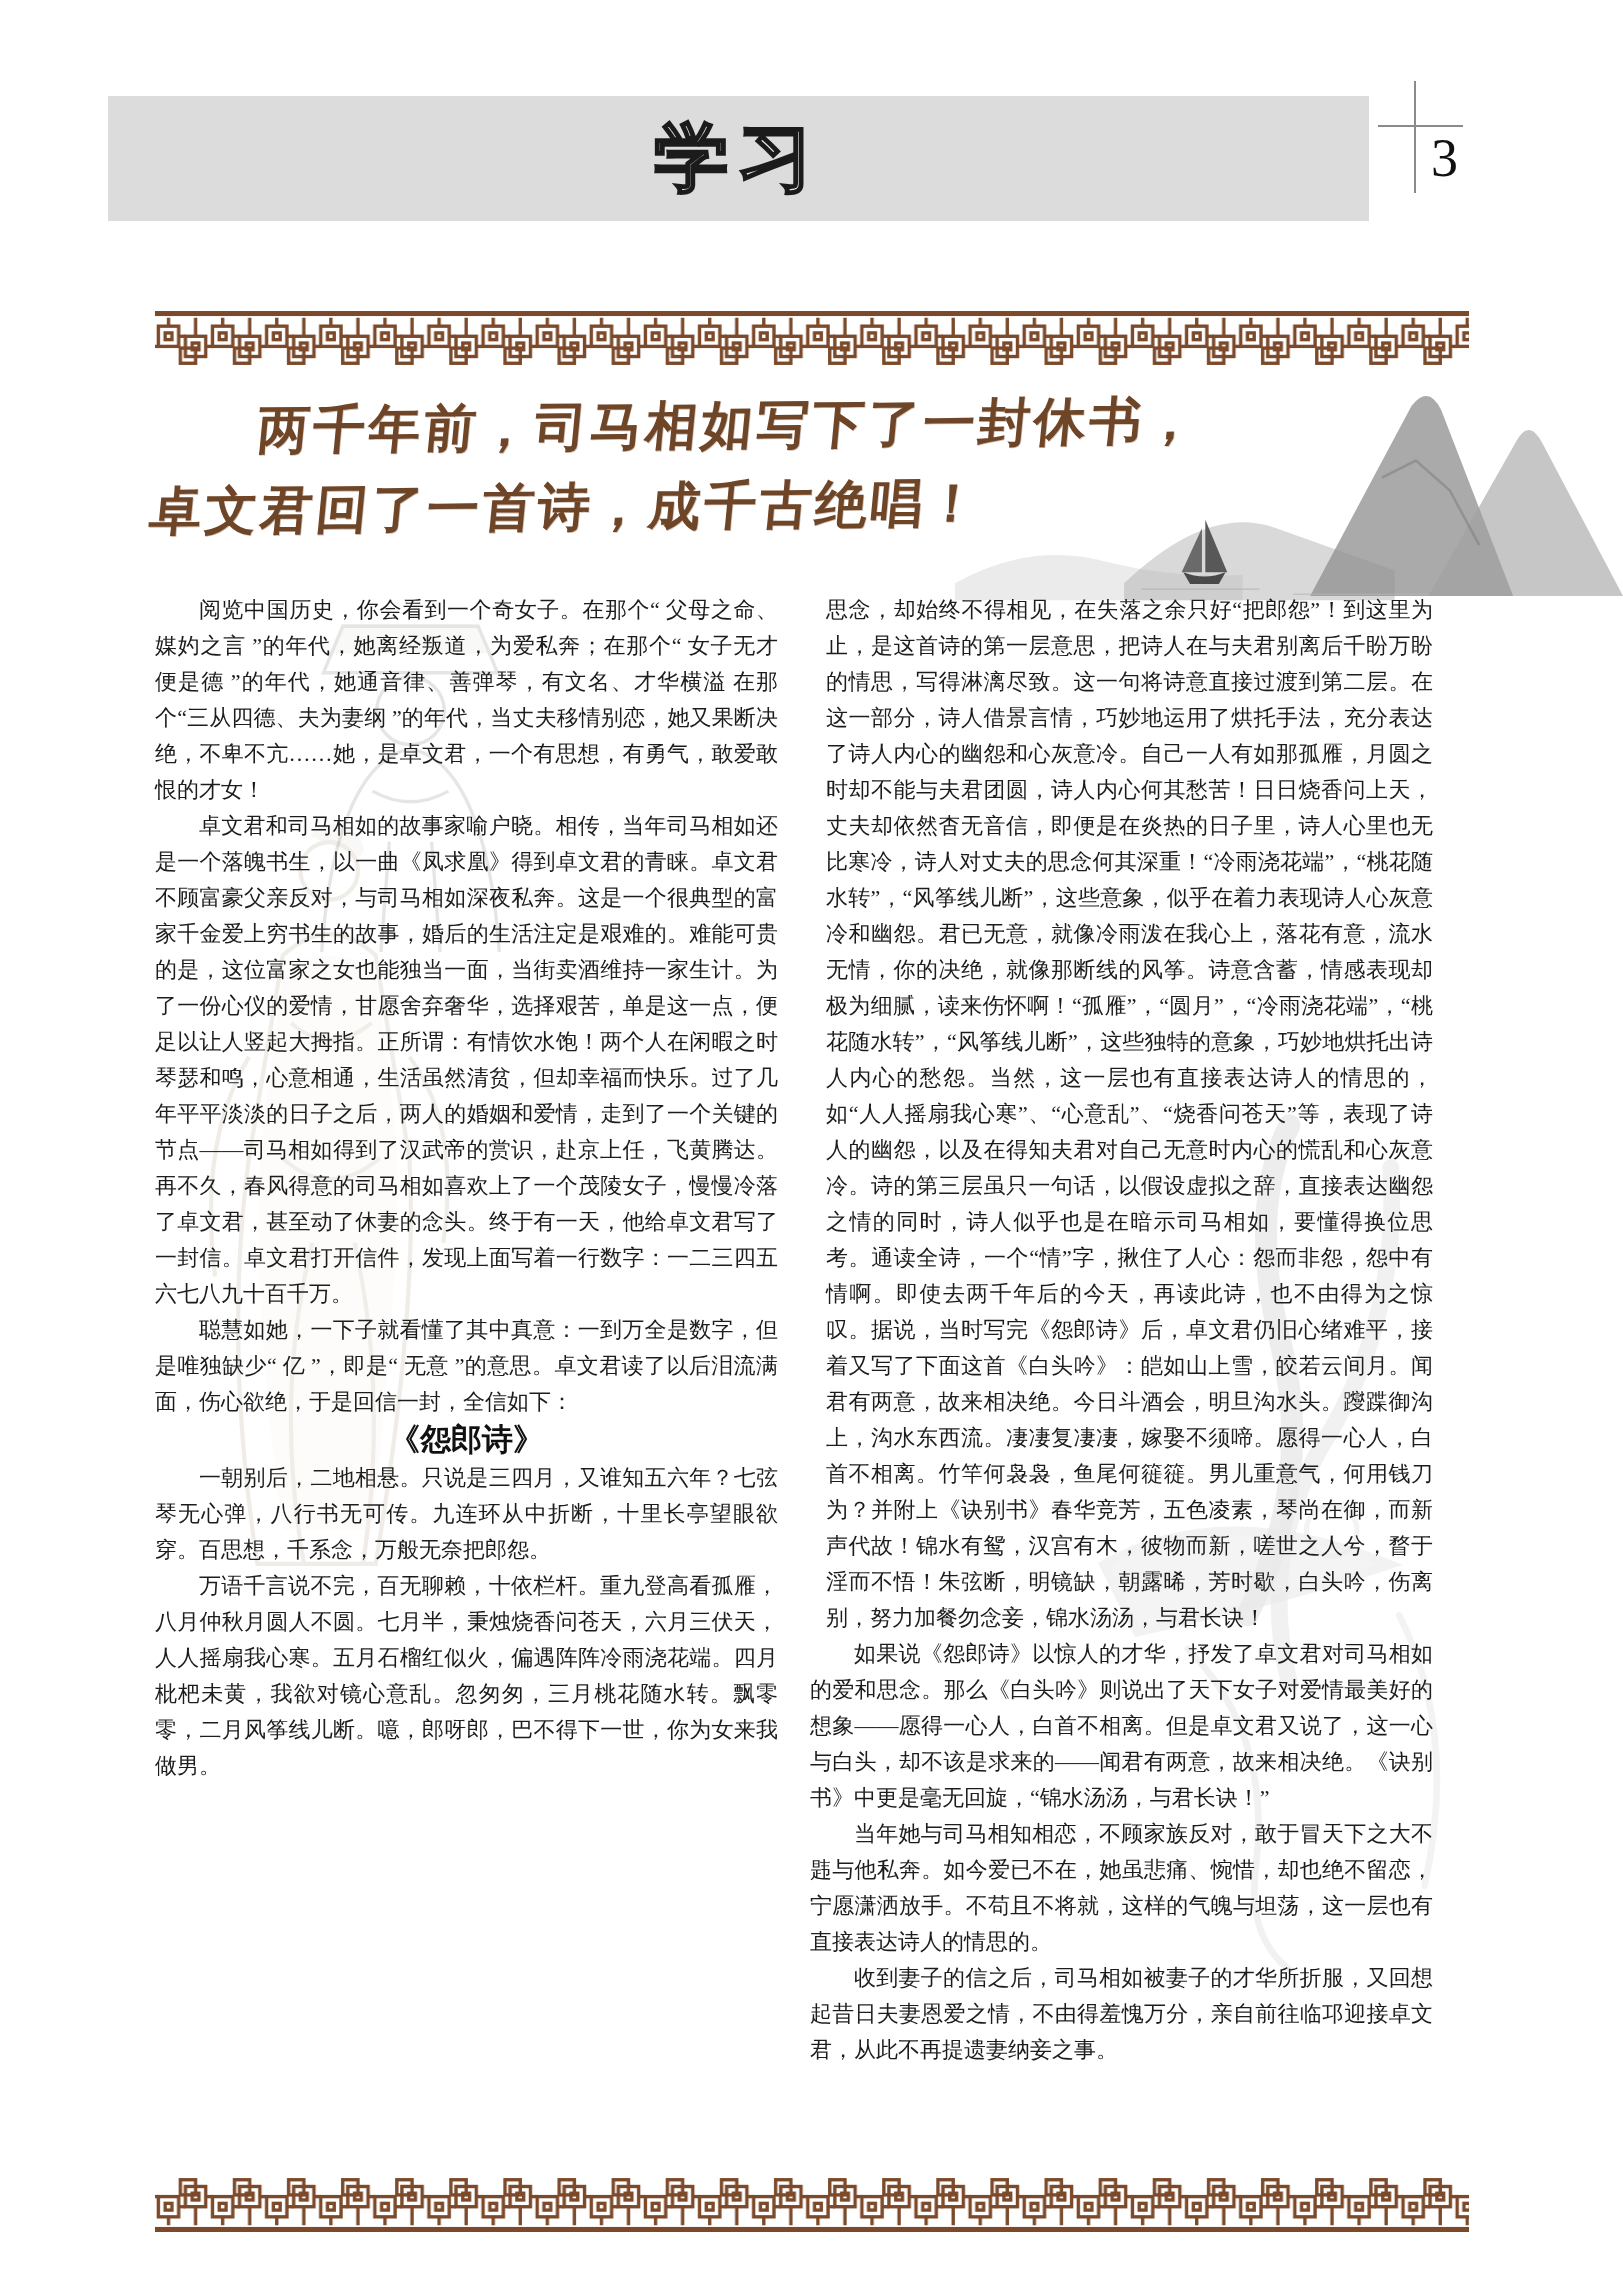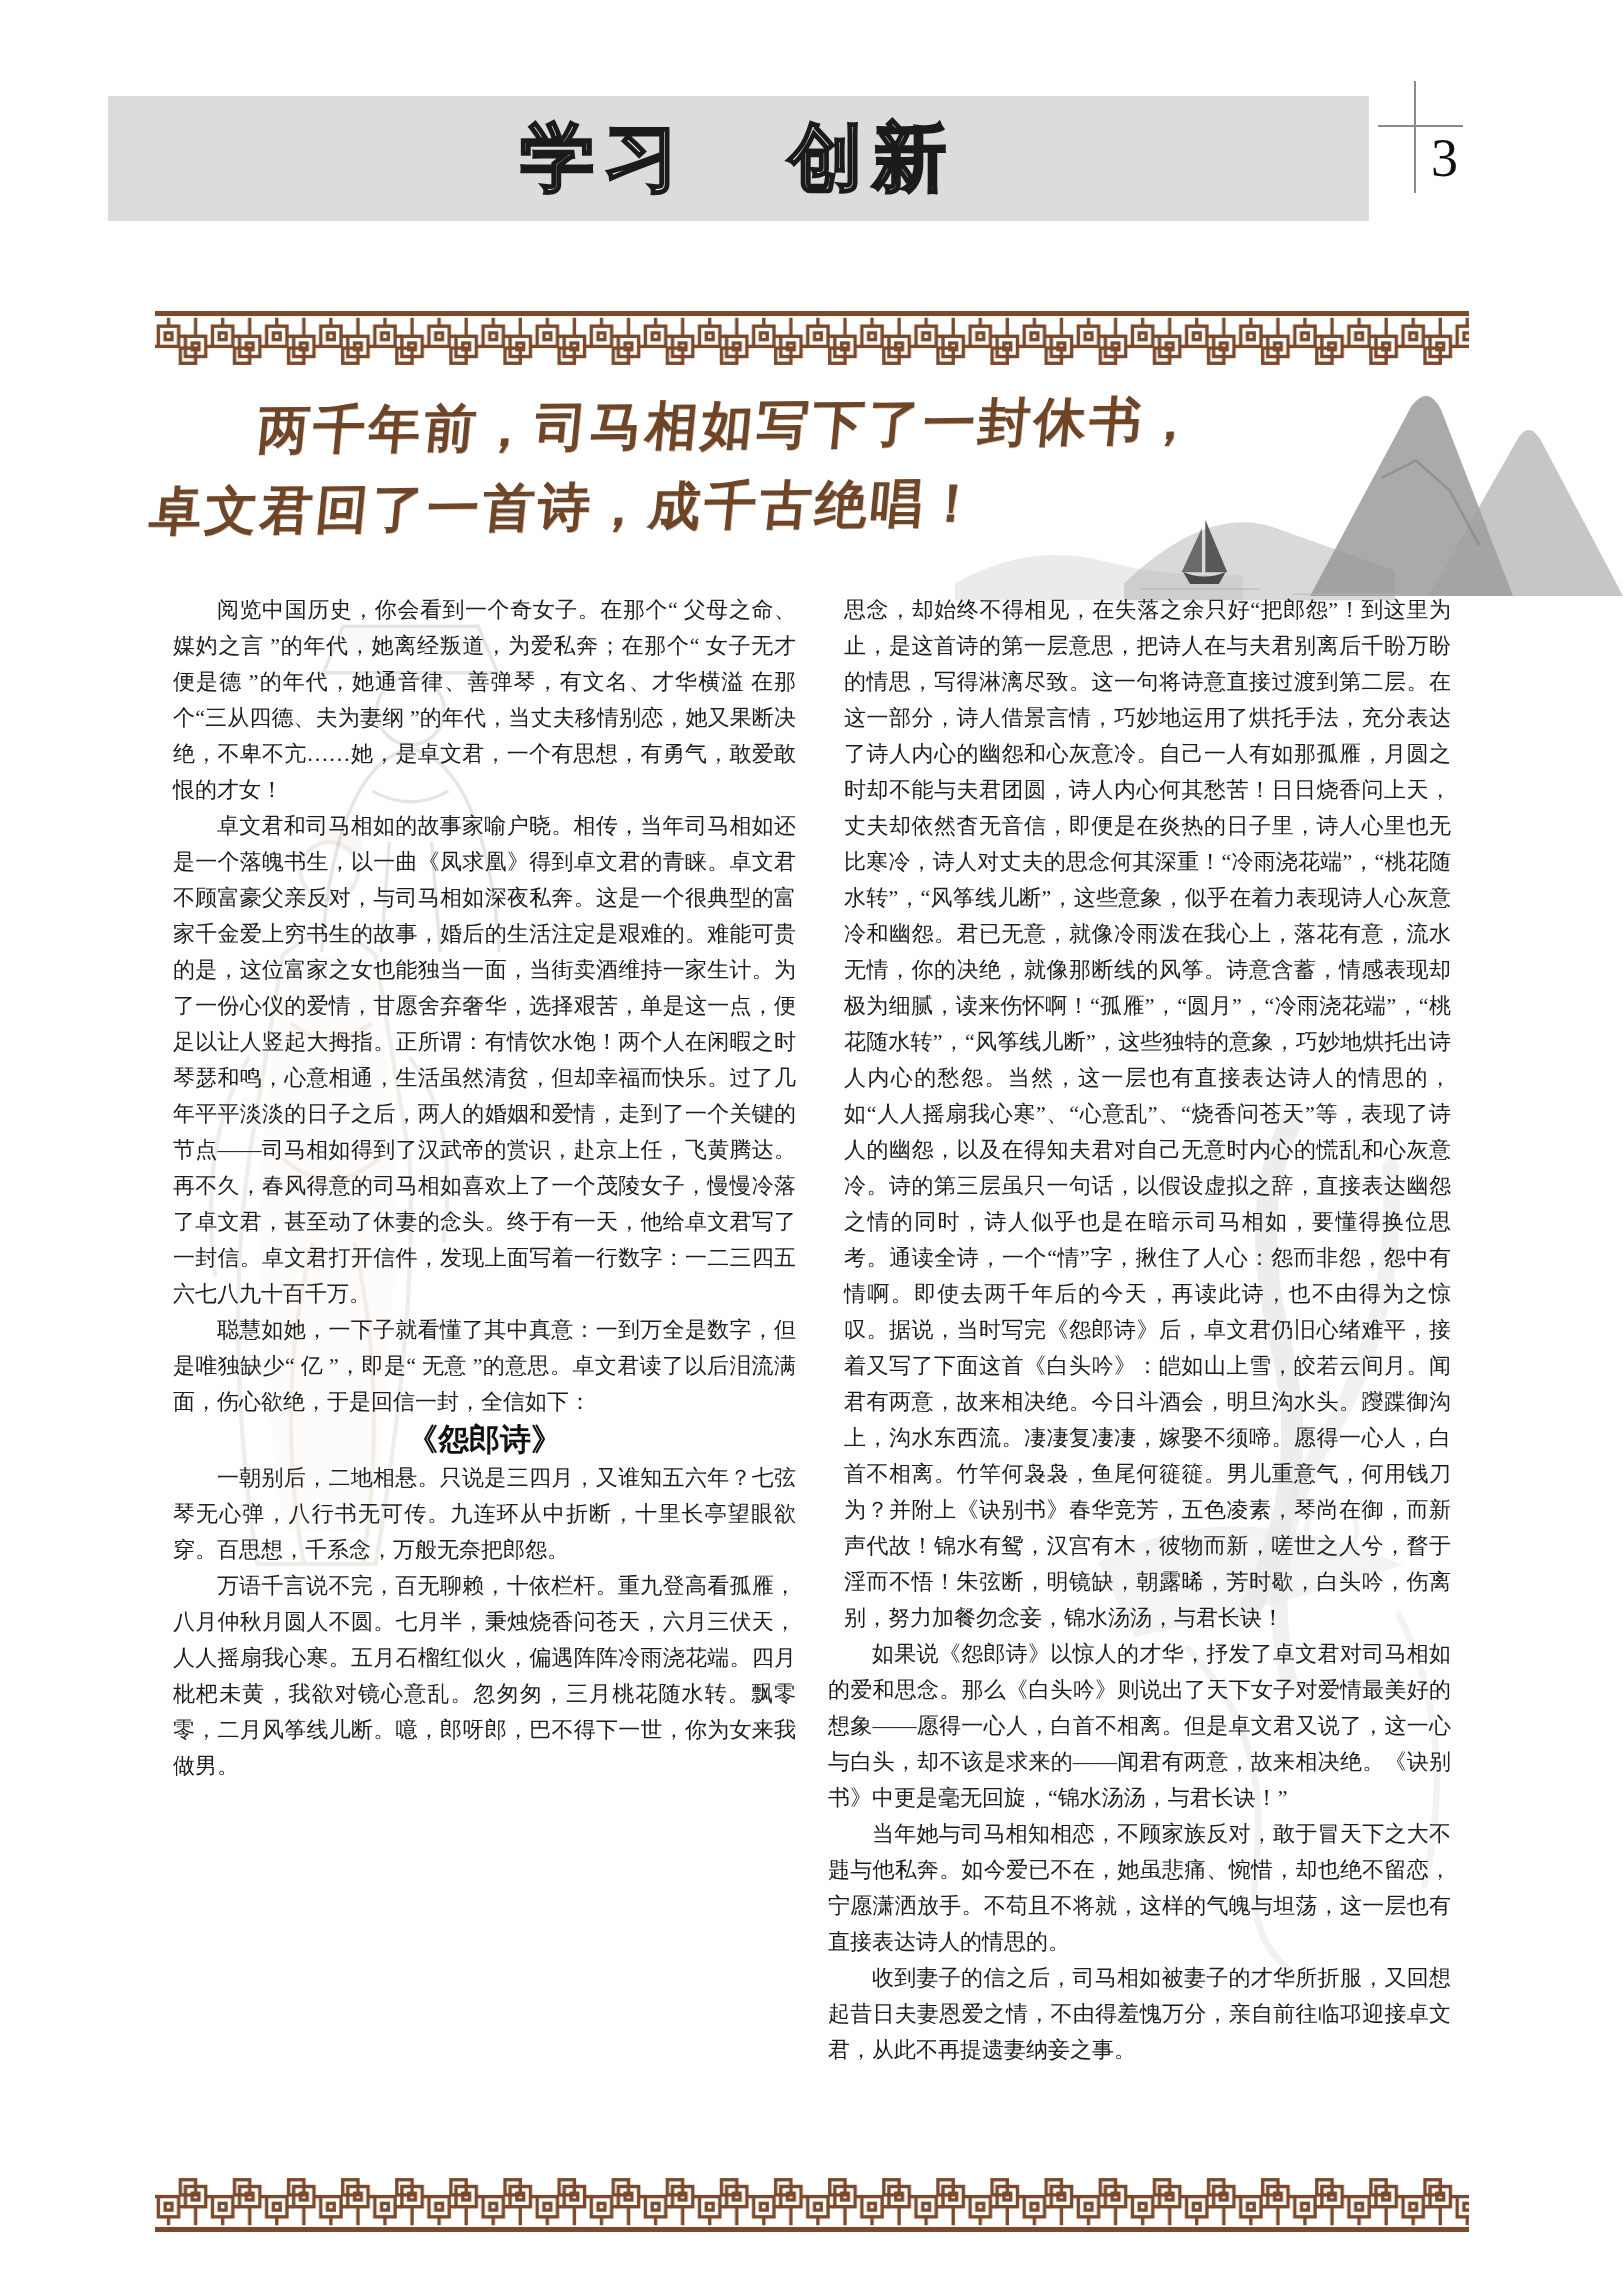--- a/index.html
+++ b/index.html
@@ -48,21 +48,21 @@
   }
   .title-line.l1{left:258px;top:391px;}
   .title-line.l2{left:150px;top:473px;}
   
   .ink-mountains{position:absolute;left:955px;top:359px;width:668px;height:254px;}
   .figure{position:absolute;pointer-events:none;}
   .fig-scholar{left:271px;top:588px;width:279px;height:364px;opacity:.16;}
   .fig-lady-left{left:156px;top:803px;width:338px;height:778px;opacity:.14;}
   .fig-lady-right{left:1036px;top:1091px;width:490px;height:888px;opacity:.20;}
   
-  .columns{position:absolute;left:155px;top:592px;width:1314px;display:flex;gap:32px;justify-content:center;}
+  .columns{position:absolute;left:155px;top:592px;width:1314px;display:flex;gap:32px;}
   .col{width:623px;}
   .body-paragraph{
     margin:0;
     font-size:22px;line-height:36px;
     text-align:justify;
     text-indent:2em;
     color:#1c1c1c;
   }
   .body-paragraph.no-indent{text-indent:0;margin-left:16px;}
   .poem-heading{
@@ -72,21 +72,20 @@
     color:#111;
   }
 </style>
 </head>
 <body>
 
 <div class="page">
 
   <div class="header-band">
     <span class="header-word">学习</span>
-    <span class="header-word">创新</span>
   </div>
   <div class="crop-vline"></div>
   <div class="crop-hline"></div>
   <div class="page-number">3</div>
 
   <svg class="lattice top" viewBox="0 0 1554 70" preserveAspectRatio="none">
     <defs>
       <pattern id="fret" x="0" y="0" width="64" height="70" patternUnits="userSpaceOnUse">
         <g stroke="#7c4a2a" stroke-width="4" fill="none">
           <line x1="16" y1="8" x2="16" y2="18"></line>

